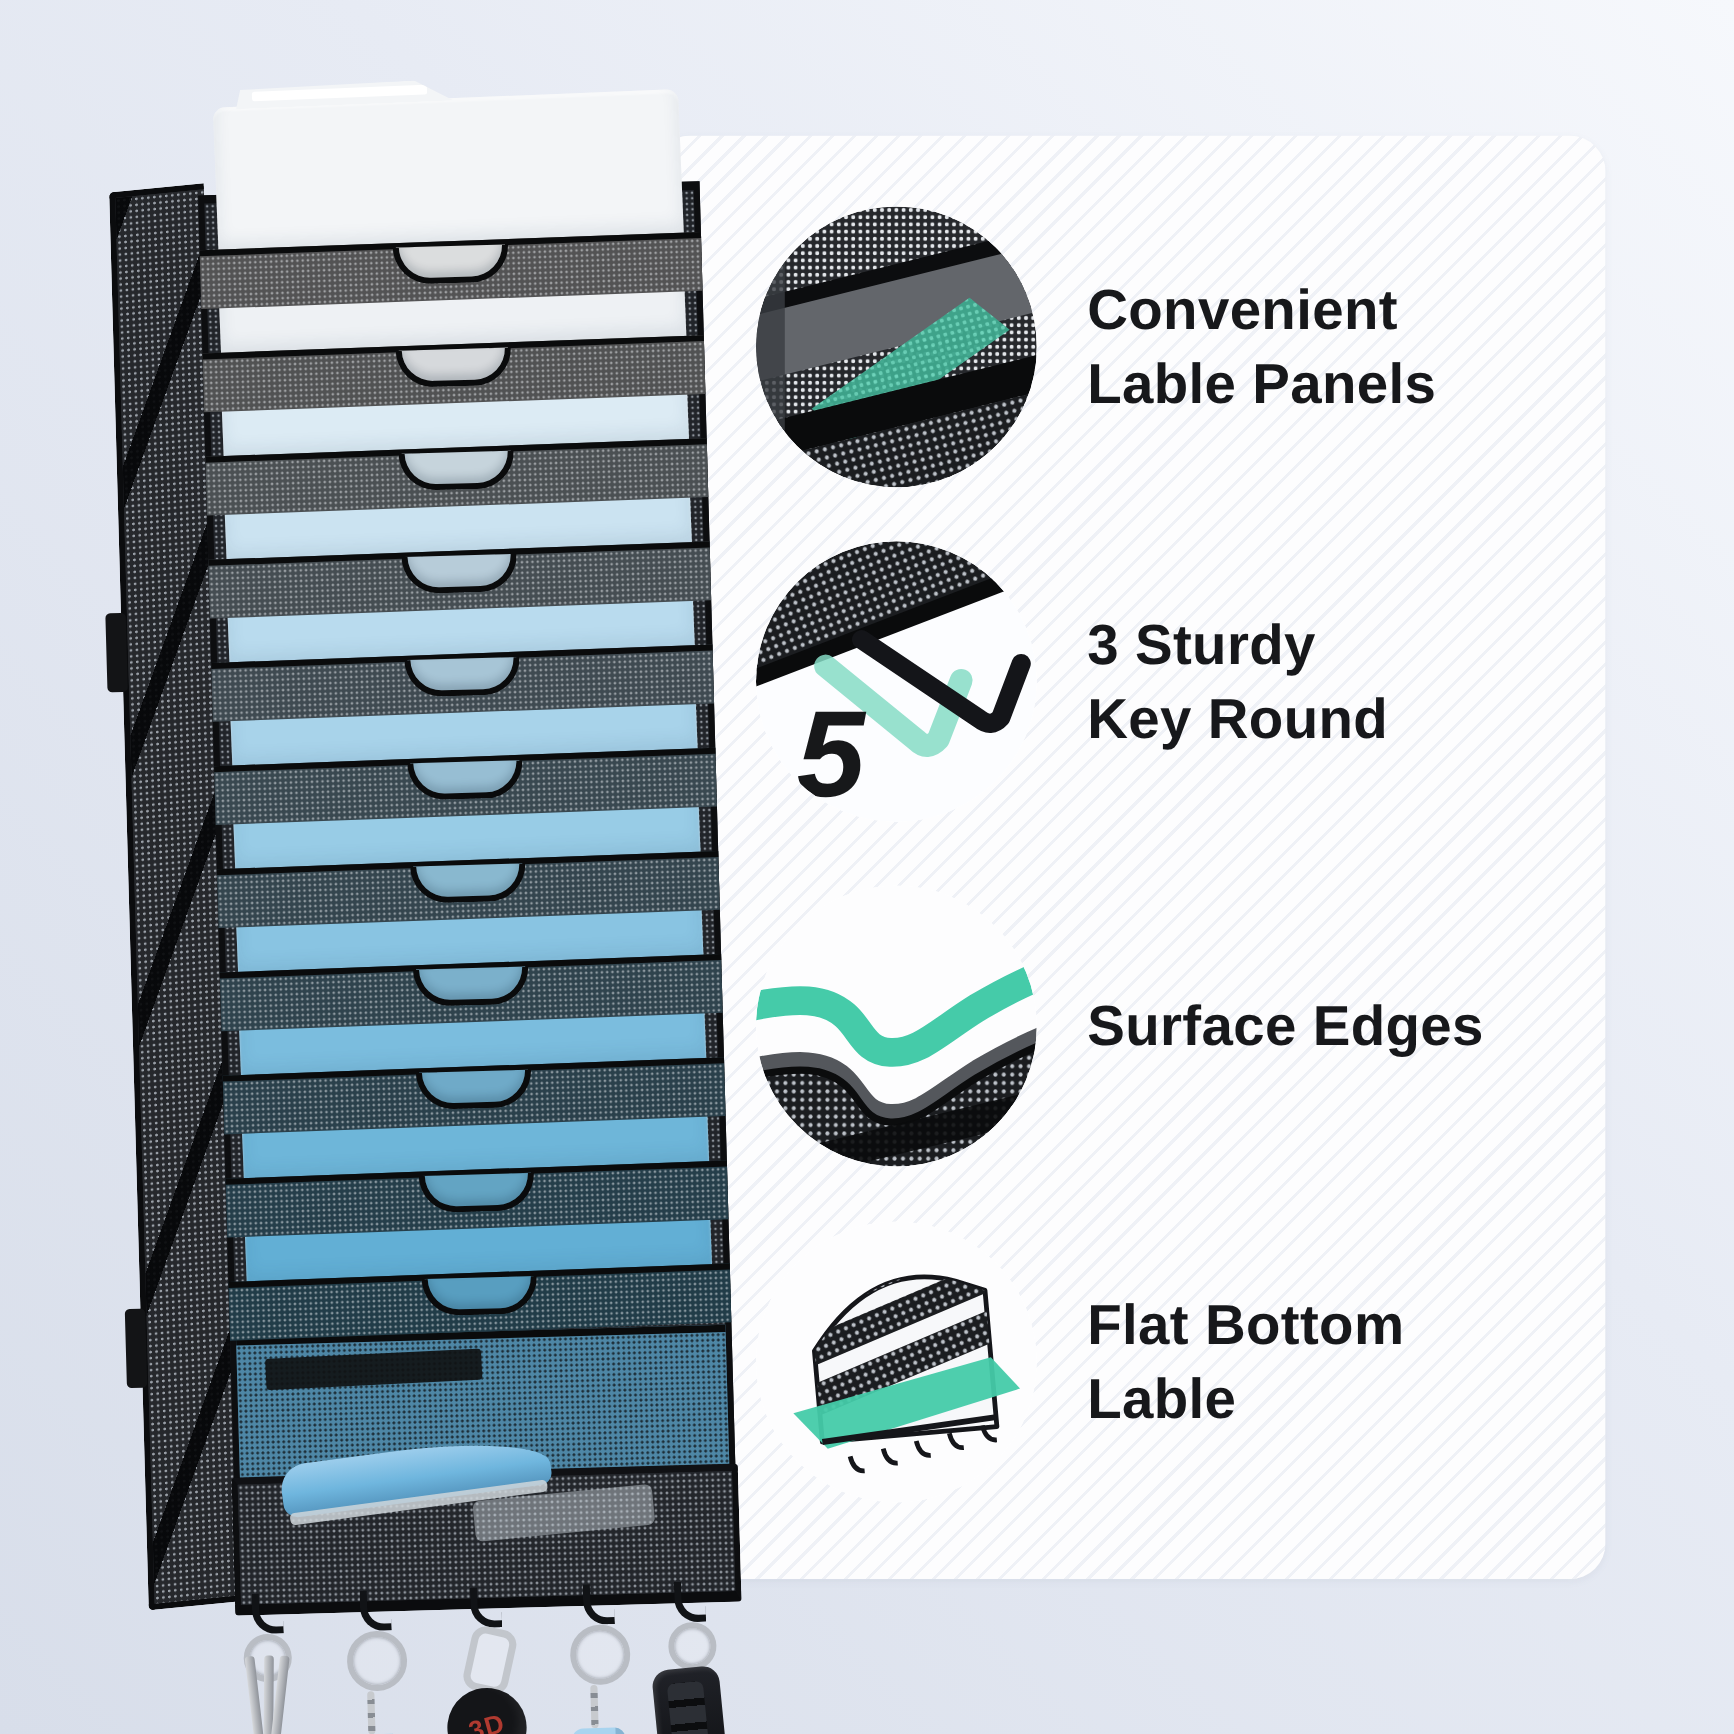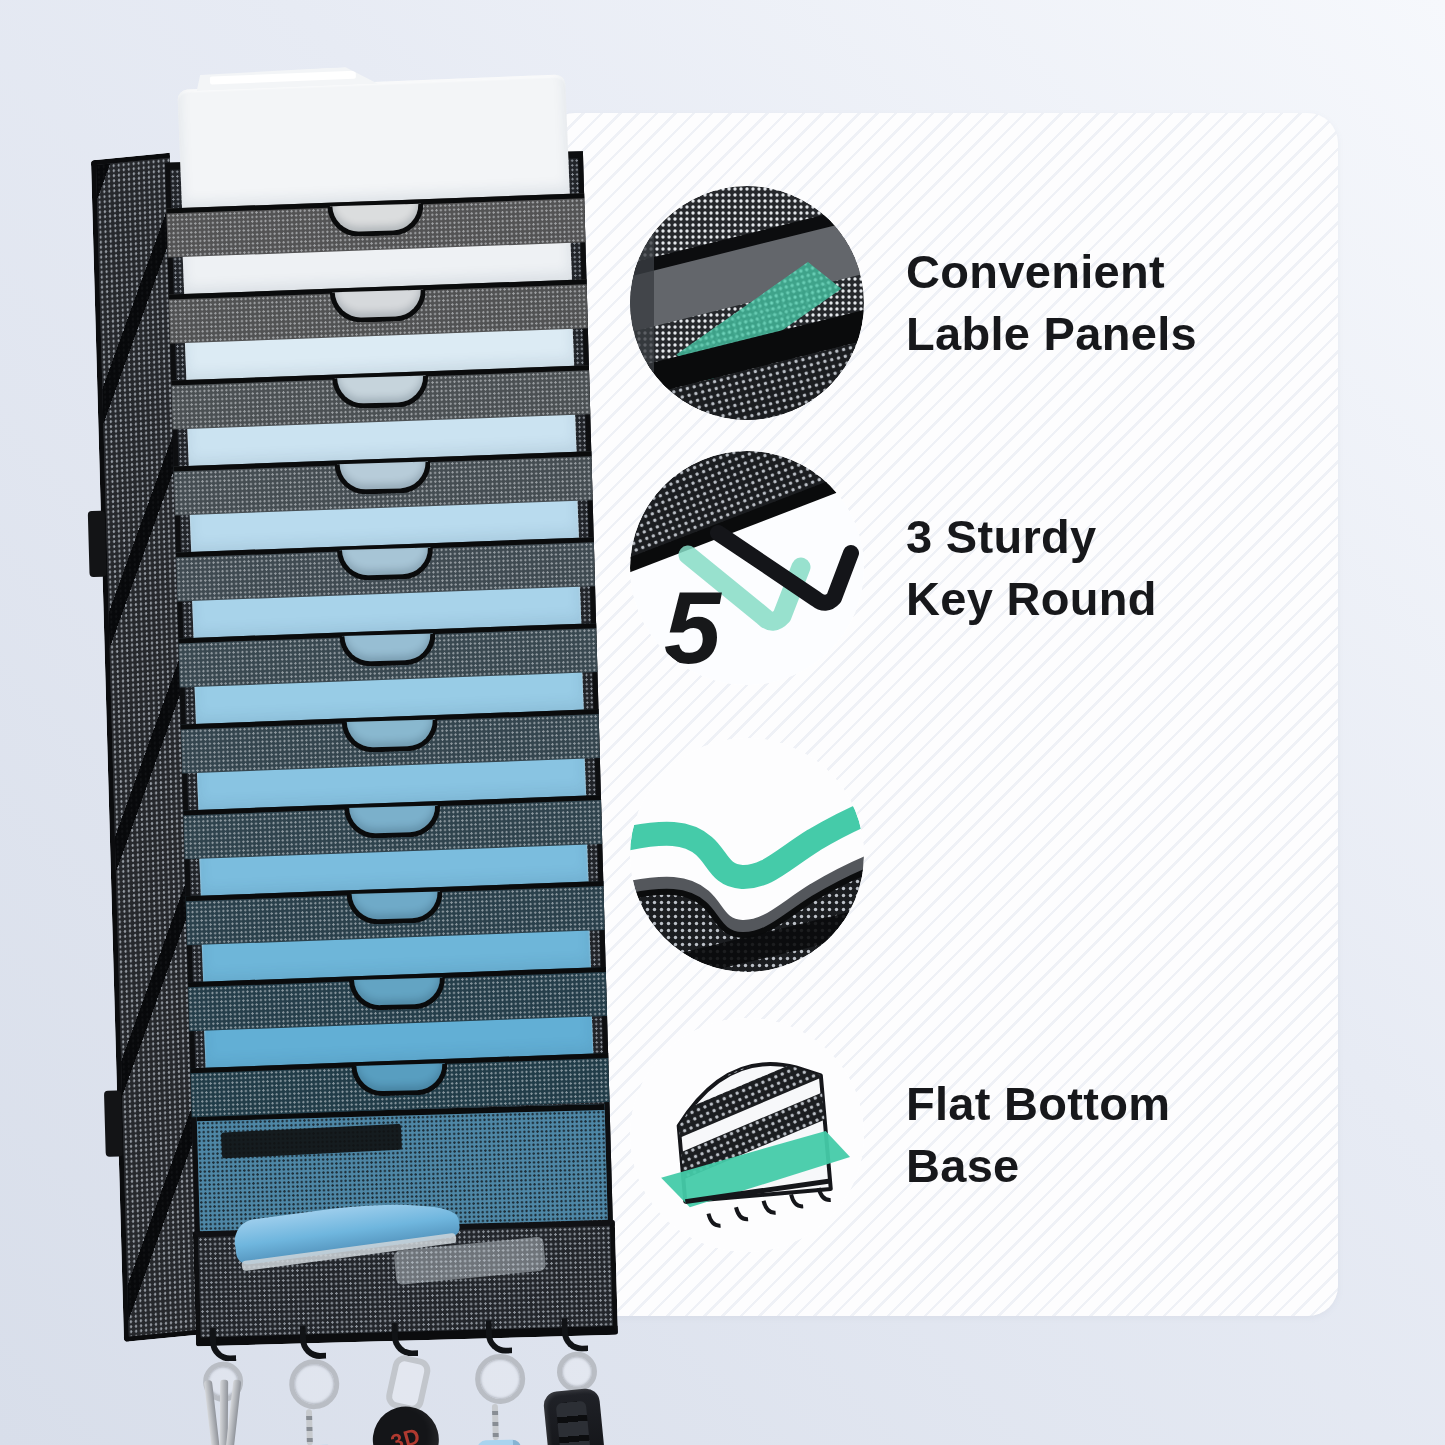--- a/index.html
+++ b/index.html
@@ -12,21 +12,21 @@
   .panel{
     position:absolute;left:545px;top:113px;width:793px;height:1203px;border-radius:30px;
     background:
       repeating-linear-gradient(135deg, rgba(216,222,234,.38) 0 2.5px, rgba(255,255,255,0) 2.5px 13px),
       #fdfdfe;
     box-shadow:0 2px 6px rgba(120,130,150,.08);
   }
   
   .features{position:absolute;left:630px;top:0;width:720px;}
   .frow{position:absolute;left:0;display:flex;align-items:center;height:234px;}
-  .frow.r0{top:186px}.frow.r1{top:451px}.frow.r2{top:738px}.frow.r3{top:1018px}
+  .frow.r0{top:172px}.frow.r1{top:451px}.frow.r2{top:738px}.frow.r3{top:1018px}
   .fcircle{width:234px;height:234px;border-radius:50%;overflow:hidden;flex:none;background:#fff;}
   .fcircle svg{display:block;width:234px;height:234px;}
   .ftext{margin-left:42px;color:#17181b;font-size:47px;font-weight:600;line-height:1.33;letter-spacing:.3px;white-space:nowrap;}
   .tealFill{fill:var(--teal);}
   .tealStroke{stroke:var(--tealLight);}
   .tealStroke2{stroke:var(--teal);}
   
   .organizer{position:absolute;left:92px;top:84px;width:492px;height:1370px;transform:rotate(-1.6deg);transform-origin:50% 8%;}
   .side{
     position:absolute;left:0;top:64px;width:74px;height:1172px;
@@ -339,20 +339,21 @@
             <rect width="234" height="234" fill="#fdfdfe"></rect>
             <path d="M-10,102 C36,92 58,94 74,108 C88,120 90,138 112,139 C136,140 152,122 184,102 C206,89 224,80 244,72" fill="none" class="tealStroke2" stroke-width="24" stroke-linecap="round"></path>
             <path d="M-10,152 C36,142 58,144 74,158 C88,170 90,188 112,189 C136,190 152,172 184,152 C206,139 224,130 244,122" fill="none" stroke="#54575c" stroke-width="14"></path>
             <path d="M-10,160 C36,150 58,152 74,166 C88,178 90,196 112,197 C136,198 152,180 184,160 C206,147 224,138 244,130 L244,244 L-10,244 Z" fill="url(#meshB)"></path>
             <path d="M-10,160 C36,150 58,152 74,166 C88,178 90,196 112,197 C136,198 152,180 184,160 C206,147 224,138 244,130" fill="none" stroke="#0b0c0d" stroke-width="6"></path>
             <polygon points="14,224 244,168 244,194 34,244" fill="#0a0b0c" opacity=".9"></polygon>
           </g>
         </svg>
       </div>
       <div class="ftext stack">
+        <span>Surface Edges</span>
       </div>
     </div>
 
     <div class="frow r3">
       <div class="fcircle">
         <svg viewBox="0 0 234 234">
           <clipPath id="c4">
               <circle cx="117" cy="117" r="117"></circle>
             </clipPath>
           <clipPath id="c4a">
@@ -375,18 +376,18 @@
               <path d="M100,188 q2,13 11,13" stroke="#15161a" stroke-width="4" fill="none"></path>
               <path d="M128,184 q2,13 11,13" stroke="#15161a" stroke-width="4" fill="none"></path>
               <path d="M156,180 q2,13 11,13" stroke="#15161a" stroke-width="4" fill="none"></path>
               <path d="M184,176 q2,13 11,13" stroke="#15161a" stroke-width="4" fill="none"></path>
             </g>
           </g>
         </svg>
       </div>
       <div class="ftext stack">
         <span>Flat Bottom</span>
-        <span>Base</span>
+        <span>Lable</span>
       </div>
     </div>
 
   </div>
 </div>
 
 </body></html>

